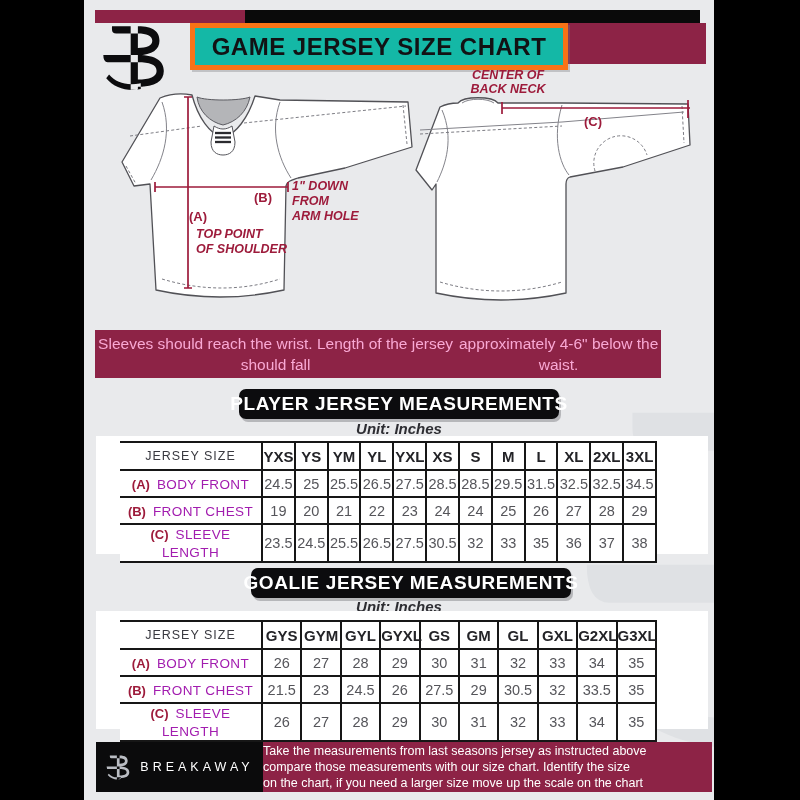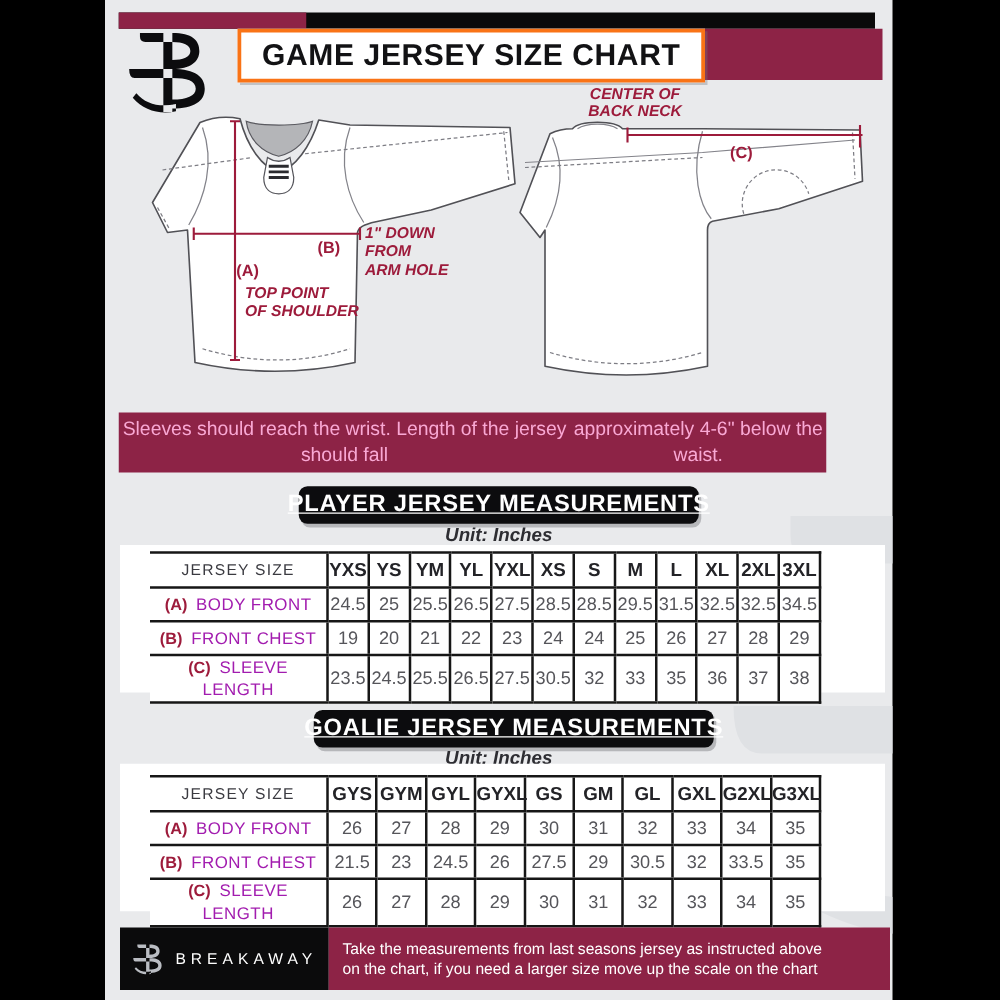--- a/index.html
+++ b/index.html
@@ -16,22 +16,22 @@
   .content{
     position:absolute;left:84px;top:0;width:630px;height:800px;
     background:var(--bg);overflow:hidden;
   }
   
   .topbar{position:absolute;left:11px;top:10px;width:605px;height:13px;background:#0a0a0a;}
   .topbar-accent{position:absolute;left:0;top:0;width:150px;height:13px;background:var(--accent);}
   .logo{position:absolute;left:14px;top:22px;width:74px;height:72px;}
   .title-row{position:absolute;left:106px;top:23px;width:510px;height:41px;}
   .title-box{
-    position:absolute;left:0;top:0;width:368px;height:37px;background:#ffffff;
-    border:3px solid #f97316;box-shadow:2px 2px 0 rgba(120,120,125,.35);
+    position:absolute;left:0;top:0;width:368px;height:37px;background:#14b8a6;
+    border:5px solid #f97316;box-shadow:2px 2px 0 rgba(120,120,125,.35);
     display:flex;align-items:center;justify-content:center;
   }
   .title-box h1{
     margin:0;font-size:24px;font-weight:800;letter-spacing:.5px;color:#121214;white-space:nowrap;
   }
   .title-accent{position:absolute;left:369px;top:0;width:147px;height:41px;background:var(--accent);}
   
   .watermark{position:absolute;left:480px;top:390px;width:380px;height:430px;opacity:1;}
   
   .diagram{position:absolute;left:0;top:60px;width:630px;height:250px;}
@@ -47,21 +47,21 @@
   
   .banner{
     position:absolute;left:11px;top:330px;width:566px;height:48px;background:var(--accent);
     color:#f9a8d4;display:flex;flex-direction:row;align-items:center;justify-content:center;
     font-size:15.5px;line-height:21px;text-align:center;
   }
   
   .sec-head{
     position:absolute;left:155px;width:320px;height:30px;background:#0c0c0e;border-radius:7px;
     color:#fff;display:flex;align-items:center;justify-content:center;
-    font-weight:800;font-size:19px;letter-spacing:.6px;box-shadow:2px 3px 0 rgba(90,90,95,.35);white-space:nowrap;text-decoration:underline;
+    font-weight:800;font-size:19px;letter-spacing:.6px;box-shadow:2px 3px 0 rgba(90,90,95,.35);white-space:nowrap;
   }
   #player-head{top:389px;}
   #goalie-head{top:568px;margin-left:12px;}
   .unit{
     position:absolute;left:0;width:630px;text-align:center;
     font-style:italic;font-weight:700;font-size:15px;color:#2d2d32;
   }
   #player-unit{top:420px;}
   #goalie-unit{top:598px;}
   
@@ -87,21 +87,21 @@
   .label-col .rlab{font-size:13.5px;color:#a21caf;letter-spacing:.4px;}
   
   .footer-black{
     position:absolute;left:12px;top:742px;width:167px;height:50px;background:#0b0b0c;
     display:flex;align-items:center;justify-content:center;gap:8px;
   }
   .footer-brand{color:#fff;font-size:12.5px;font-weight:400;letter-spacing:4px;white-space:nowrap;}
   .footer-maroon{
     position:absolute;left:179px;top:742px;width:449px;height:50px;background:var(--accent);
     color:#fff;display:flex;flex-direction:column;justify-content:center;
-    font-size:12.5px;line-height:16.2px;padding-left:11px;box-sizing:border-box;
+    font-size:12.5px;line-height:16.2px;box-sizing:border-box;
   }
 </style>
 </head>
 <body>
 
 <svg width="0" height="0" style="position:absolute">
   <symbol id="bmark" viewBox="0 0 100 100">
     <path fill-rule="evenodd" d="
       M44 6 L54 6 L54 94 L44 94 Z
       M18 6 L54 6 L54 16 L24 16 Q18 16 18 10 Z
@@ -324,16 +324,17 @@
     </table>
 
   <div class="footer-black">
     <svg width="27" height="27" viewBox="0 0 100 100">
       <use href="#bmark" fill="#babdc3"></use>
     </svg>
     <span class="footer-brand">BREAKAWAY</span>
   </div>
   <div class="footer-maroon">
     <div>Take the measurements from last seasons jersey as instructed above</div>
+    <div>compare those measurements  with our size chart. Identify the size</div>
     <div>on the chart, if you need a larger size move up the scale on the chart</div>
   </div>
 
 </div>
 
 </body></html>

